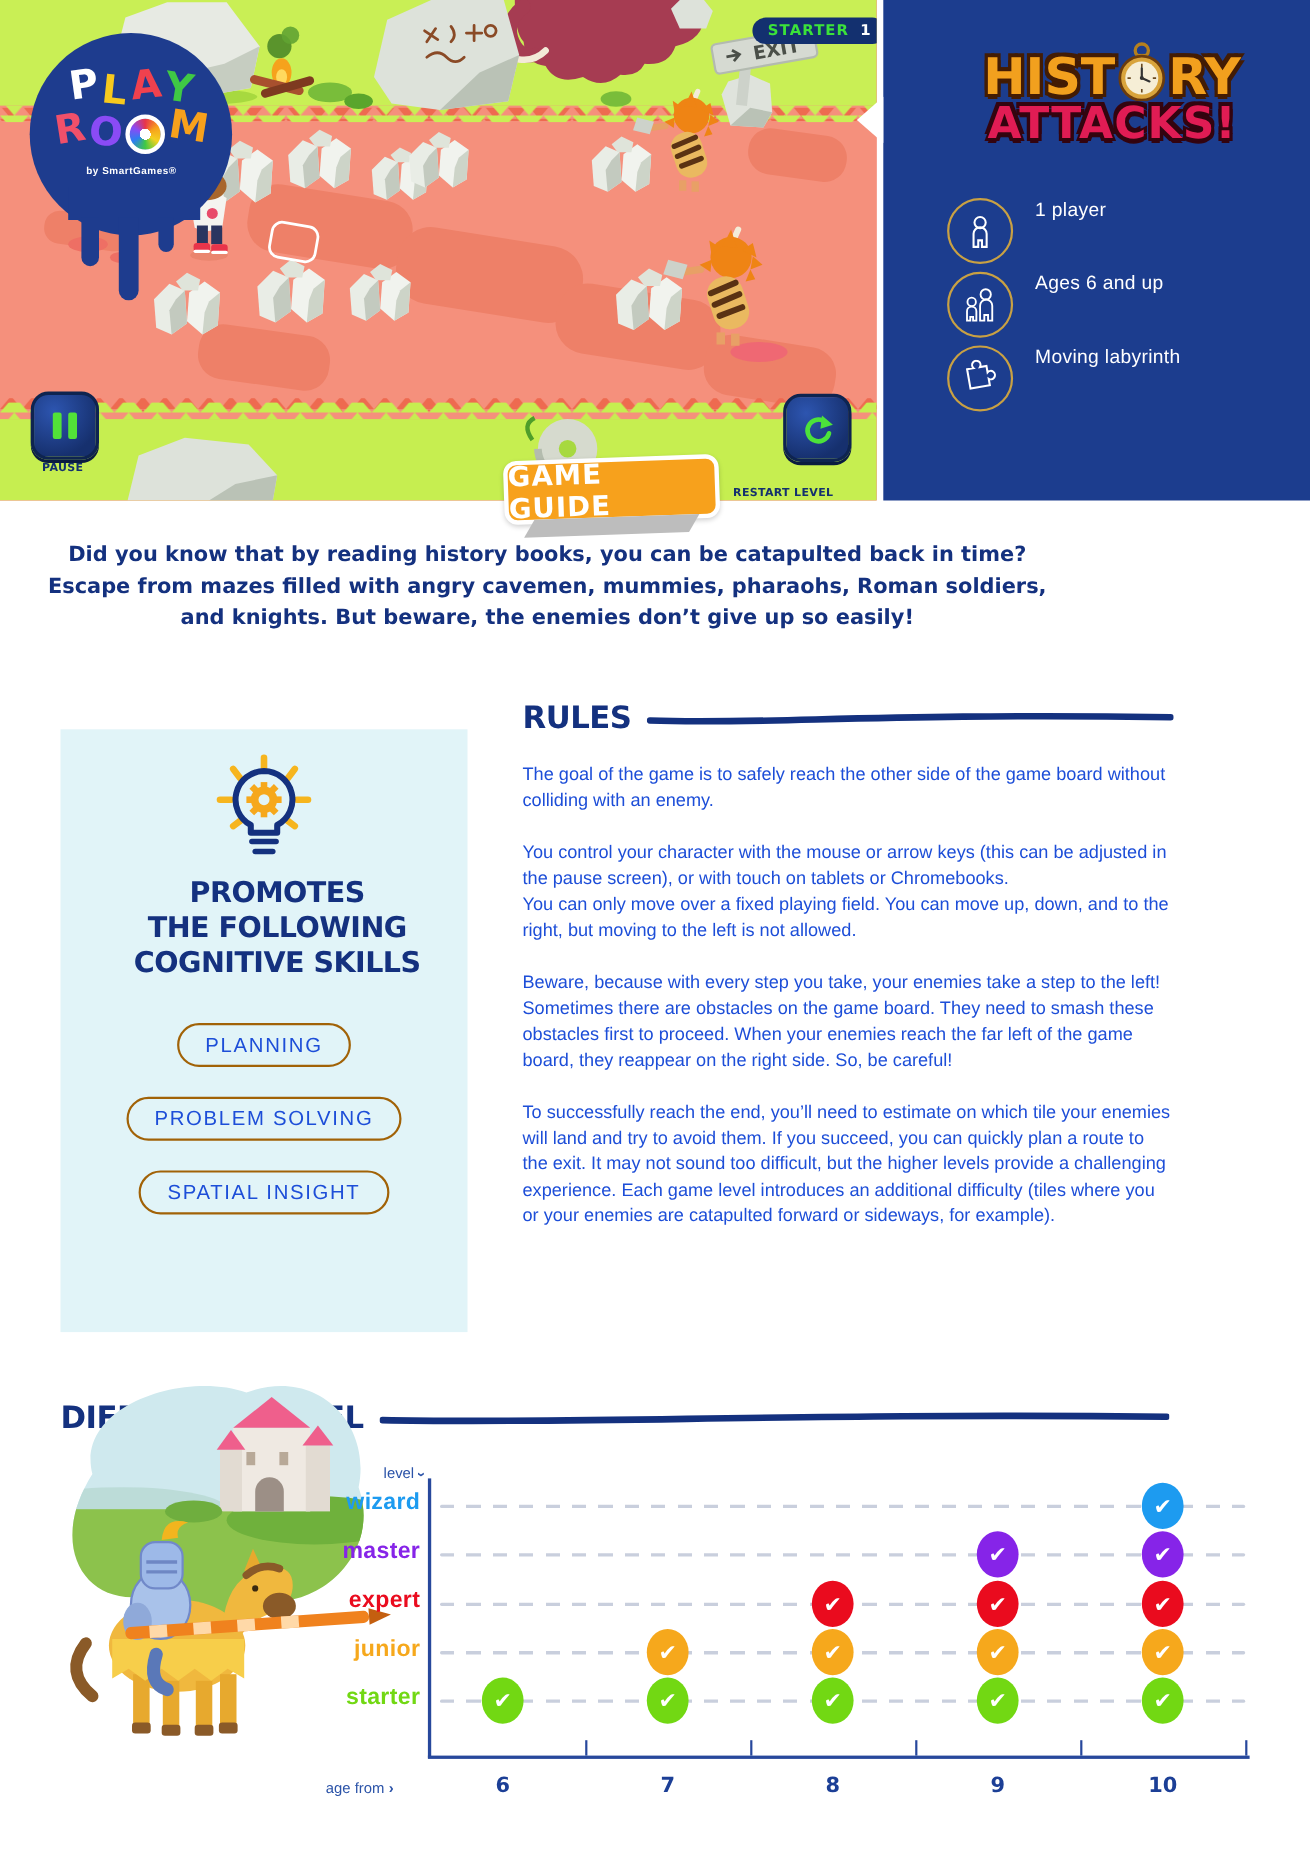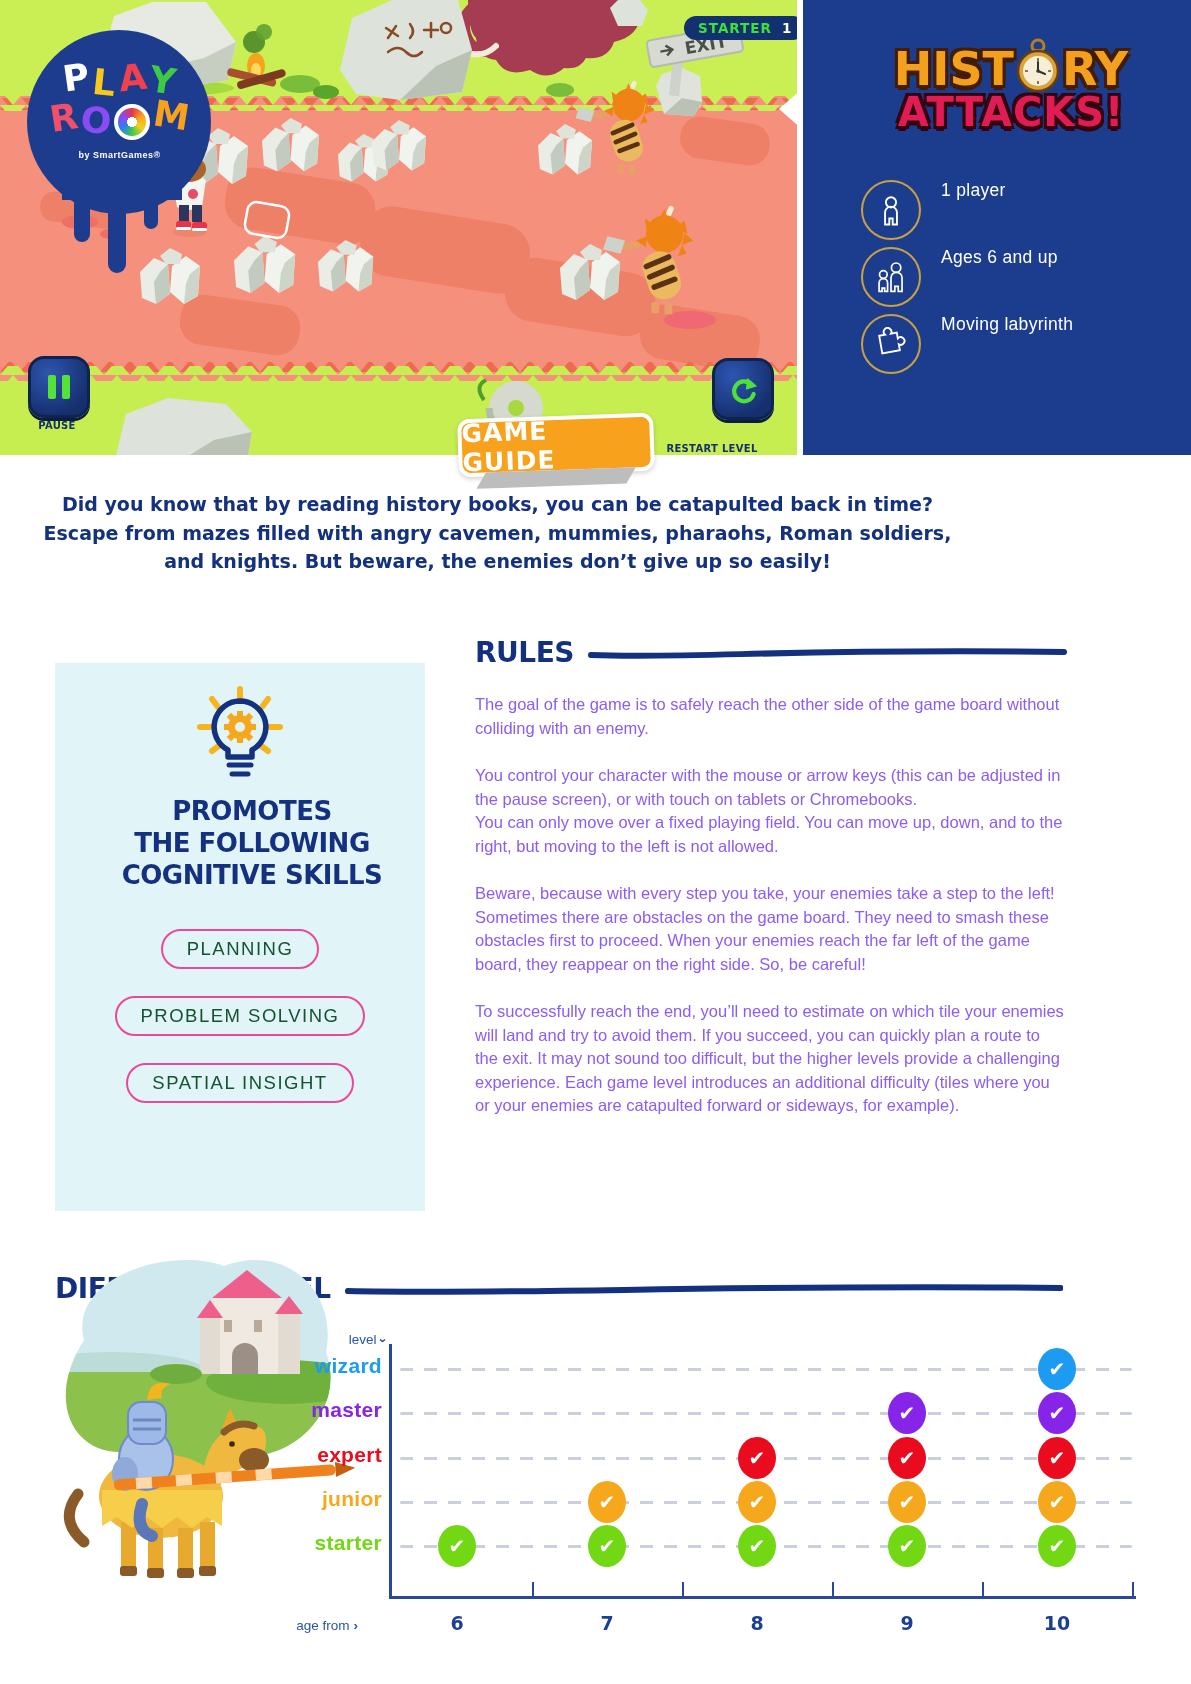--- a/index.html
+++ b/index.html
@@ -73,29 +73,29 @@
      background:#bdbdbd;transform:skewX(-32deg);z-index:-1;}
   
   .intro{position:absolute;left:0;top:490px;width:995px;text-align:center;}
   .intro-line{font-family:"DejaVu Sans",sans-serif;font-weight:bold;font-size:19px;line-height:28.5px;color:#14317f;}
   
   .skills-box{position:absolute;left:55px;top:663px;width:370px;height:548px;background:#e1f4f8;text-align:center;}
   .bulb{margin-top:22px;}
   .skills-heading{margin-top:10px;font-family:"DejaVu Sans",sans-serif;font-weight:900;font-size:26px;
      line-height:32px;color:#14317f;letter-spacing:-.5px;padding-left:24px;}
   .pills{margin-top:38px;display:flex;flex-direction:column;align-items:center;gap:27px;}
-  .pill{display:inline-block;border:2px solid #ec4899;border-radius:20px;padding:7px 24px;
-     color:#14532d;font-size:18.5px;letter-spacing:1.5px;background:transparent;}
+  .pill{display:inline-block;border:2px solid #a16207;border-radius:20px;padding:7px 24px;
+     color:#1d4ed8;font-size:18.5px;letter-spacing:1.5px;background:transparent;}
   
   .rules{position:absolute;left:475px;top:636px;width:592px;}
   .section-head{display:flex;align-items:center;gap:14px;}
   .section-title{font-family:"DejaVu Sans",sans-serif;font-weight:900;font-size:28px;color:#14317f;
      letter-spacing:-.5px;white-space:nowrap;}
   .head-line{flex:1;height:14px;}
-  .para{margin-top:24px;font-size:16.5px;line-height:23.5px;color:#8b5cf6;white-space:pre-line;}
+  .para{margin-top:24px;font-size:16.5px;line-height:23.5px;color:#1d4ed8;white-space:pre-line;}
   .para:first-of-type{margin-top:30px;}
   
   .difficulty-head{position:absolute;left:55px;top:1272px;width:1008px;}
   .knight{position:absolute;left:26px;top:1222px;}
   .chart{position:absolute;left:0;top:1330px;width:1191px;height:354px;}
   .vaxis{position:absolute;width:2.5px;background:#27489c;}
   .haxis{position:absolute;height:2.5px;background:#27489c;}
   .tick{position:absolute;width:2px;height:14px;background:#27489c;}
   .dash{position:absolute;height:3px;border-radius:2px;
      background:repeating-linear-gradient(90deg,#c9cfdd 0 13px,transparent 13px 24px);}

